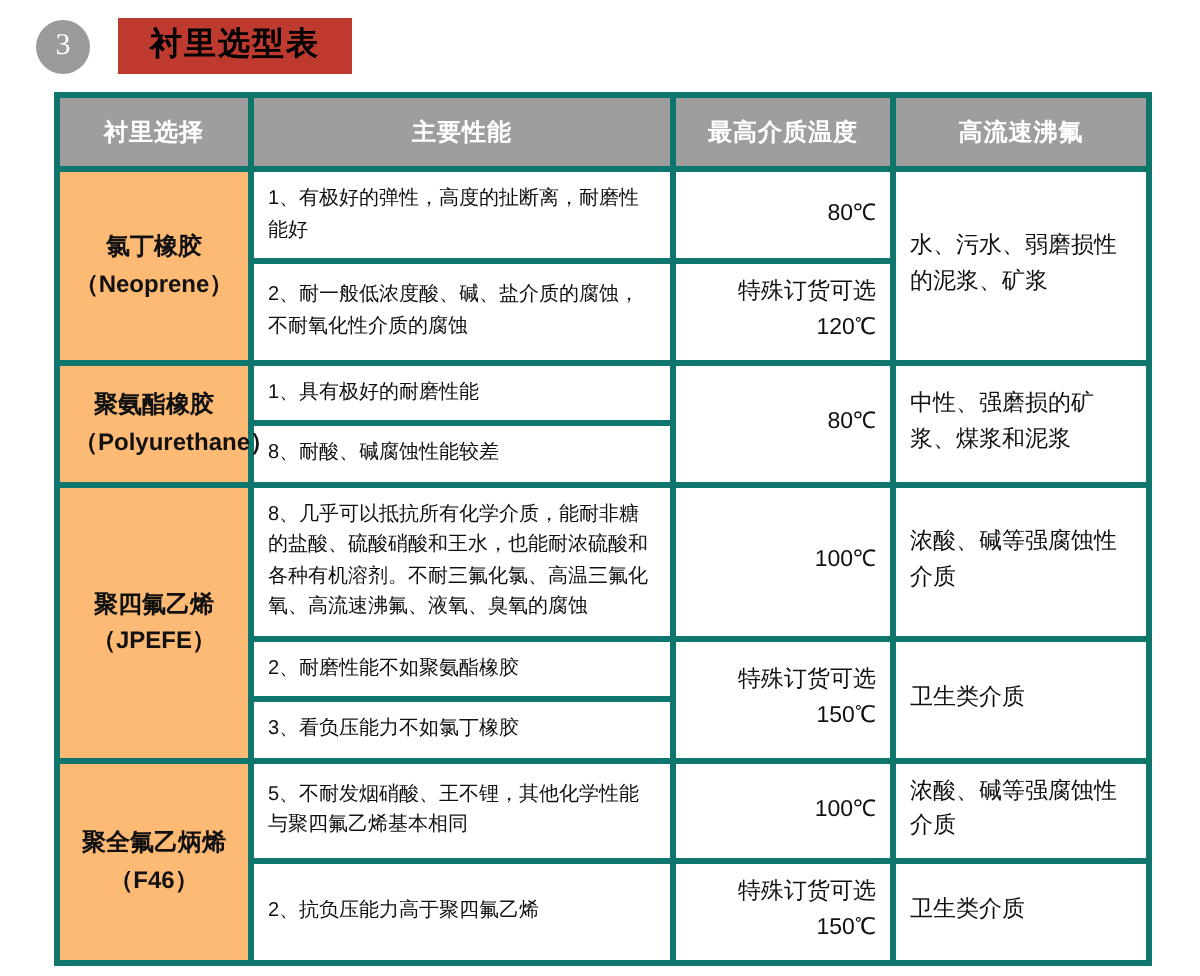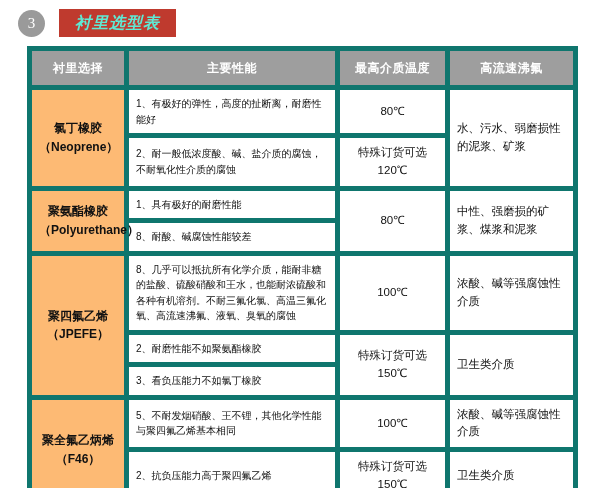--- a/index.html
+++ b/index.html
@@ -41,44 +41,43 @@
     display: flex;
     align-items: center;
     justify-content: center;
     font-family: "Liberation Serif", serif;
     flex: 0 0 auto;
   }
   .title-bar {
     margin-left: 14px;
     background: #c0392b;
     background: #bf3a2e;
-    color: #5eead4;
+    color: #000000;
     font-size: 16px;
     letter-spacing: 1px;
     padding: 5px 16px 6px 16px;
     font-weight: bold;
     line-height: 1.1;
-    font-style: italic;
   }
   
   .table-wrap {
     position: absolute;
     left: 27px;
     top: 46px;
     width: 546px;
   }
   table.spec {
     border-collapse: collapse;
     width: 546px;
     table-layout: fixed;
     font-size: 11.5px;
     color: #111111;
   }
   table.spec th, table.spec td {
-    border: 5px solid #0f766e;
+    border: 3px solid #0f766e;
     padding: 6px 7px;
     vertical-align: middle;
     line-height: 1.55;
   }
   table.spec thead th {
     background: #9e9e9e;
     color: #ffffff;
     font-weight: bold;
     text-align: center;
     height: 26px;
@@ -96,21 +95,21 @@
     text-align: center;
     font-weight: bold;
     font-size: 12px;
     line-height: 1.5;
   }
   td.perf {
     text-align: left;
     font-size: 10px;
   }
   td.temp {
-    text-align: center;
+    text-align: right;
     font-size: 11.5px;
     line-height: 1.5;
   }
   td.scope {
     text-align: left;
     font-size: 11.5px;
     line-height: 1.6;
     padding-left: 9px;
   }
 </style>

